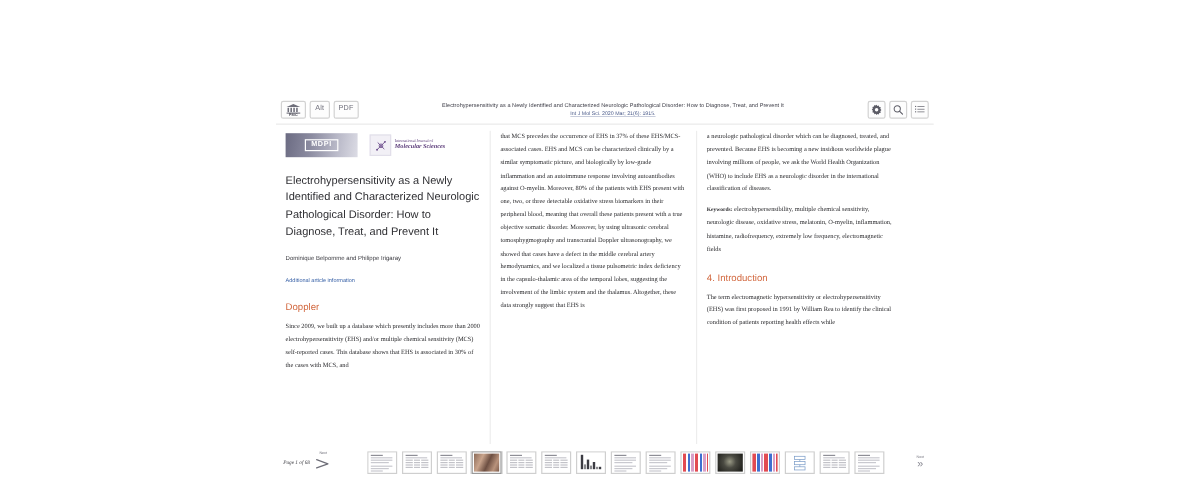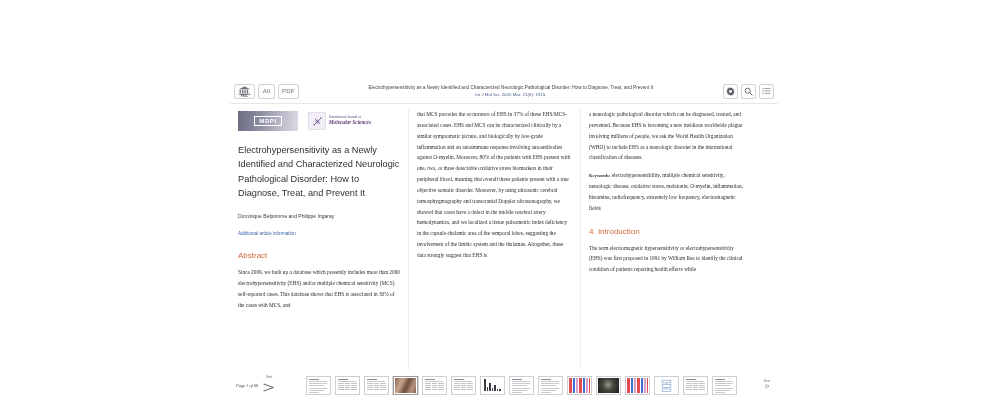--- a/index.html
+++ b/index.html
@@ -299,21 +299,21 @@
             <div class="ijms-l1">International Journal of</div>
             <div class="ijms-l2">Molecular Sciences</div>
           </div>
         </div>
       </div>
 
       <div class="art-title">Electrohypersensitivity as a Newly Identified and Characterized Neurologic Pathological Disorder: How to Diagnose, Treat, and Prevent It</div>
       <div class="authors">Dominique Belpomme and Philippe Irigaray</div>
       <div class="addl-link">Additional article information</div>
 
-      <div class="sec-head">Abstract</div>
+      <div class="sec-head">Doppler</div>
       <p class="body">Since 2009, we built up a database which presently includes more than 2000 electrohypersensitivity (EHS) and/or multiple chemical sensitivity (MCS) self-reported cases. This database shows that EHS is associated in 30% of the cases with MCS, and</p>
     </div>
 
     <div class="col c2">
       <p class="body">that MCS precedes the occurrence of EHS in 37% of these EHS/MCS-associated cases. EHS and MCS can be characterized clinically by a similar symptomatic picture, and biologically by low-grade inflammation and an autoimmune response involving autoantibodies against O-myelin. Moreover, 80% of the patients with EHS present with one, two, or three detectable oxidative stress biomarkers in their peripheral blood, meaning that overall these patients present with a true objective somatic disorder. Moreover, by using ultrasonic cerebral tomosphygmography and transcranial Doppler ultrasonography, we showed that cases have a defect in the middle cerebral artery hemodynamics, and we localized a tissue pulsometric index deficiency in the capsulo-thalamic area of the temporal lobes, suggesting the involvement of the limbic system and the thalamus. Altogether, these data strongly suggest that EHS is</p>
     </div>
 
     <div class="col c3">
       <p class="body">a neurologic pathological disorder which can be diagnosed, treated, and prevented. Because EHS is becoming a new insidious worldwide plague involving millions of people, we ask the World Health Organization (WHO) to include EHS as a neurologic disorder in the international classification of diseases.</p>
       <p class="body"><span class="kw-label">Keywords:</span><span> electrohypersensibility, multiple chemical sensitivity, neurologic disease, oxidative stress, melatonin, O-myelin, inflammation, histamine, radiofrequency, extremely low frequency, electromagnetic fields</span></p>

